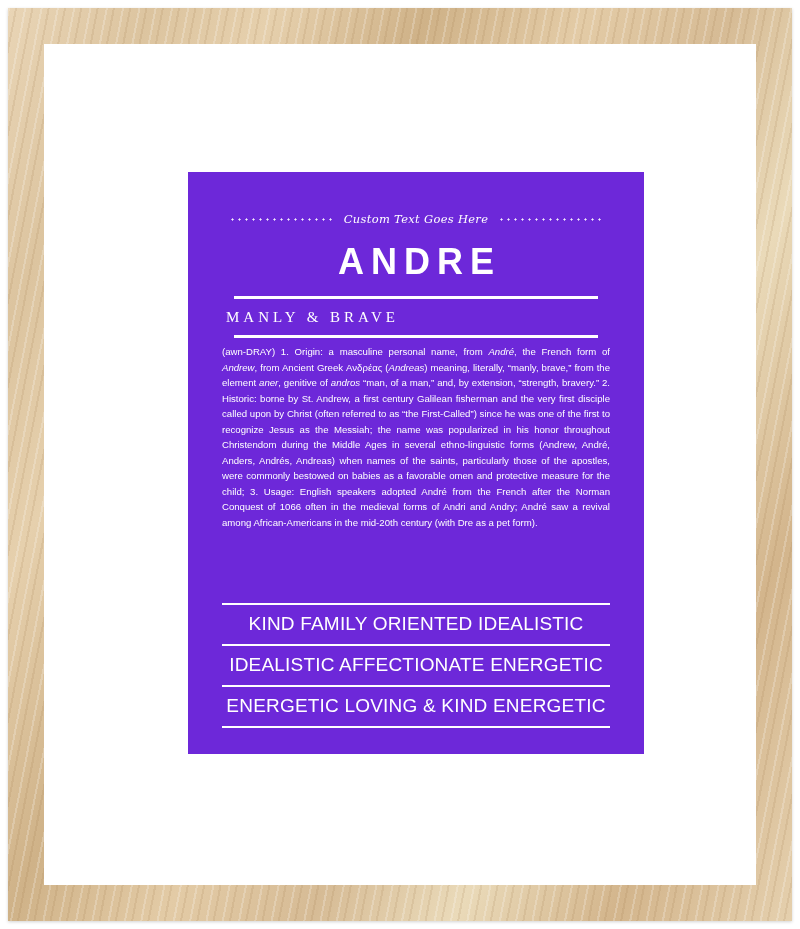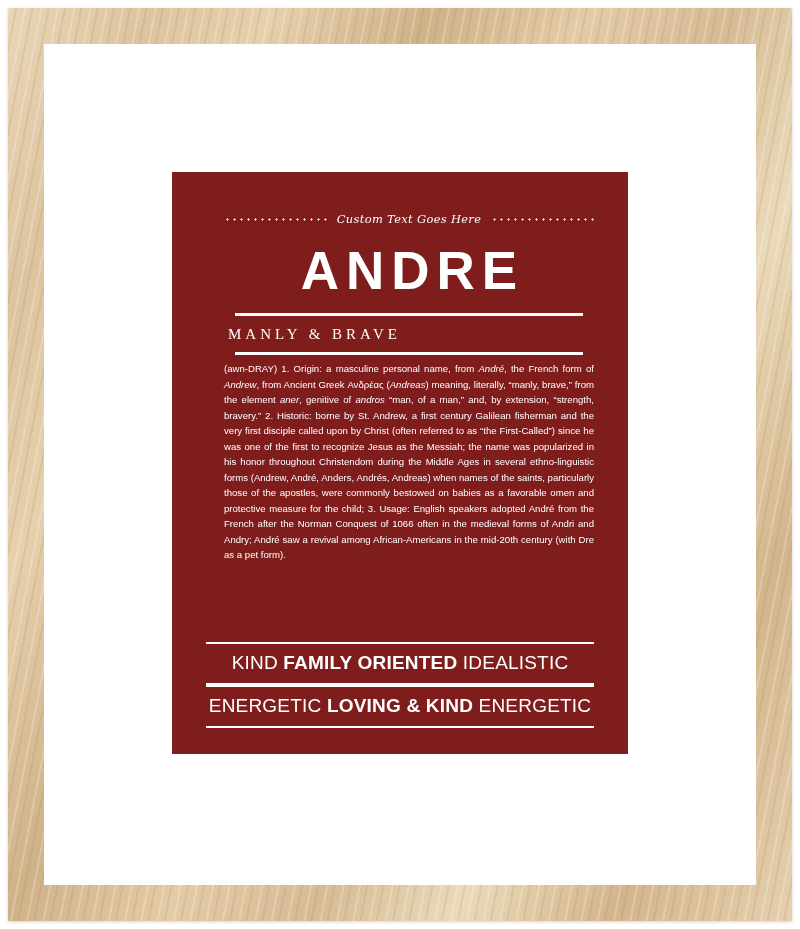--- a/index.html
+++ b/index.html
@@ -69,28 +69,28 @@
   .mat {
     position: absolute;
     left: 0;
     top: 0;
     width: 100%;
     height: 100%;
     background: #ffffff;
   }
   .print {
     position: absolute;
-    left: 128px;
+    left: 144px;
     top: 128px;
     width: 456px;
     height: 582px;
-    background: #7f1d1d;
+    background: #6d28d9;
     color: #ffffff;
     box-sizing: border-box;
-    padding: 30px 34px 0 52px;
+    padding: 30px 34px 0 34px;
     overflow: hidden;
   }
 
   
   .custom-row {
     display: flex;
     align-items: center;
     justify-content: center;
     gap: 10px;
     height: 22px;
@@ -111,21 +111,21 @@
     font-size: 11.5px;
     letter-spacing: 0.3px;
     white-space: nowrap;
     color: #ffffff;
   }
 
   .name {
     text-align: center;
     font-family: "Liberation Sans", sans-serif;
     font-weight: bold;
-    font-size: 53px;
+    font-size: 36px;
     letter-spacing: 7px;
     line-height: 1;
     margin: 14px 0 0 0;
     text-indent: 7px;
   }
 
   .rule-double {
     margin: 16px auto 0 auto;
     width: 94%;
     border-top: 2px solid #ffffff;
@@ -166,21 +166,21 @@
   }
   .trait-line {
     text-align: center;
     padding: 8px 0 9px 0;
     white-space: nowrap;
     font-family: "Liberation Sans", sans-serif;
     font-size: 19px;
     letter-spacing: 0.2px;
   }
   .trait-line .light { font-weight: normal; }
-  .trait-line .bold  { font-weight: bold; }
+  .trait-line .bold  { font-weight: normal; }
 </style>
 </head>
 <body>
 
 <div class="frame-outer">
   <div class="frame-bevel">
     <div class="mat">
 
       <div class="print">
 
@@ -199,20 +199,25 @@
         <div class="definition"><span>(awn-DRAY) 1. Origin:  a masculine personal name, from </span><i>André</i><span>, the French form of </span><i>Andrew</i><span>, from Ancient Greek Ανδρέας (</span><i>Andreas</i><span>) meaning, literally, “manly, brave,” from the element </span><i>aner</i><span>, genitive of </span><i>andros</i><span> “man, of a man,” and, by extension, “strength, bravery.”   2. Historic:  borne by St. Andrew, a first century Galilean fisherman and the very first disciple called upon by Christ (often referred to as “the First-Called”) since he was one of the first to recognize Jesus as the Messiah; the name was popularized in his honor throughout Christendom during the Middle Ages in several ethno-linguistic forms (Andrew, André, Anders, Andrés, Andreas) when names of the saints, particularly those of the apostles, were commonly bestowed on babies as a favorable omen and protective measure for the child;   3. Usage:  English speakers adopted André from the French after the Norman Conquest of 1066 often in the medieval forms of Andri and Andry; André saw a revival among African-Americans in the mid-20th century (with Dre as a pet form).</span></div>
 
         <div class="traits">
           <div class="trait-rule"></div>
           <div class="trait-line">
             <span class="light">KIND</span>
             <span class="bold">FAMILY ORIENTED</span>
             <span class="light">IDEALISTIC</span>
           </div>
           <div class="trait-rule"></div>
+          <div class="trait-line">
+            <span class="bold">IDEALISTIC</span>
+            <span class="light">AFFECTIONATE</span>
+            <span class="bold">ENERGETIC</span>
+          </div>
           <div class="trait-rule"></div>
           <div class="trait-line">
             <span class="light">ENERGETIC</span>
             <span class="bold">LOVING &amp; KIND</span>
             <span class="light">ENERGETIC</span>
           </div>
           <div class="trait-rule"></div>
         </div>
 
       </div>

